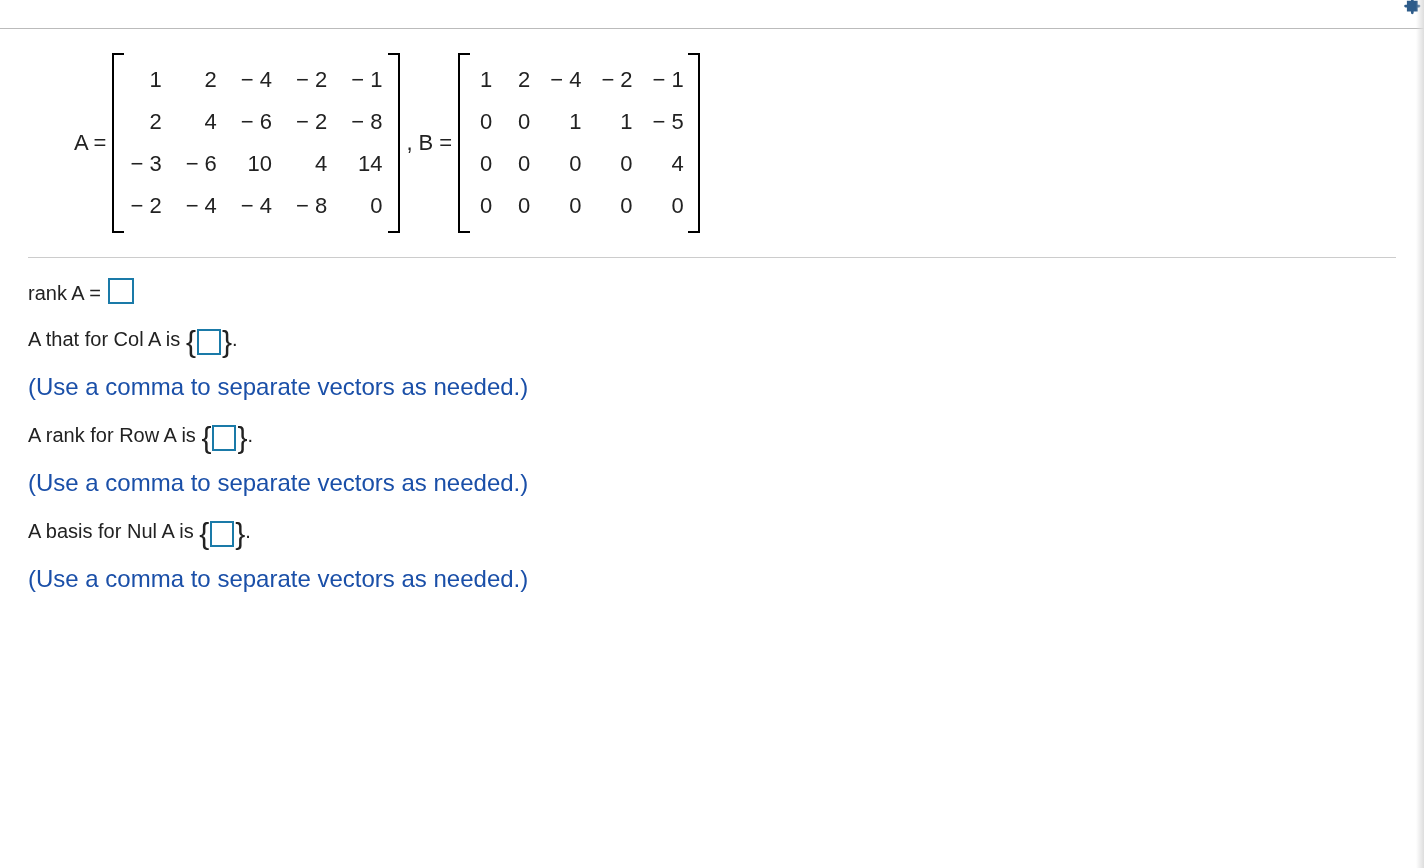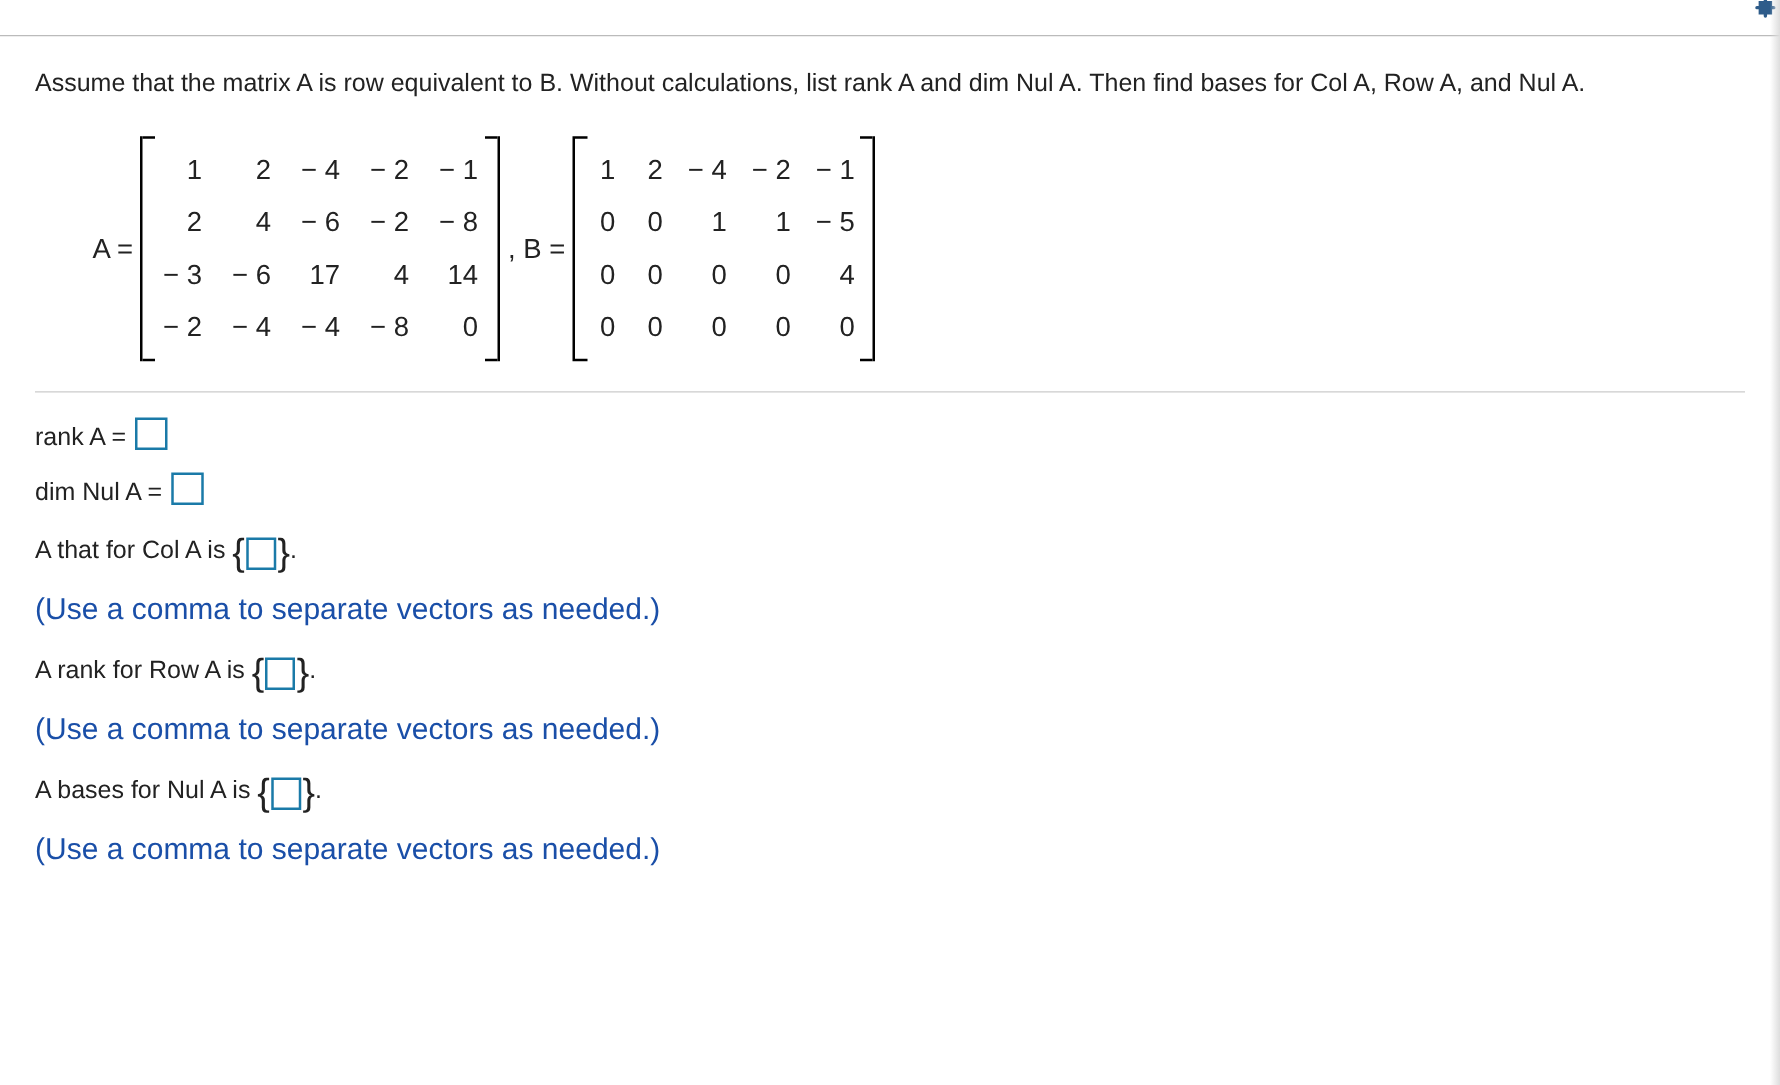--- a/index.html
+++ b/index.html
@@ -136,21 +136,20 @@
   <svg width="22" height="18" viewBox="0 0 24 20">
     <path fill="#2e5c8a" d="M4 4 h6 v-2 a2 2 0 0 1 4 0 v2 h6 v6 h2 a2 2 0 0 1 0 4 h-2 v6 h-6 v2 a2 2 0 0 1 -4 0 v-2 h-6 v-6 h-2 a2 2 0 0 1 0 -4 h2 z" transform="scale(0.75)"></path>
   </svg>
 </div>
 <div class="right-edge"></div>
 
 <div class="top-rule"></div>
 
 <div class="content">
 
-  <div class="question-text">Assume that the matrix A is row equivalent to B. Without calculations, list rank A and dim Nul A. Then find bases for Col A, Row A, and Nul A.</div>
 
   <div class="matrix-row">
     <span class="label">A =</span>
     <div class="matrix">
       <span class="corner-tr"></span>
         <span class="corner-br"></span>
       <table>
         <tbody>
             <tr>
               <td>1</td>
@@ -162,21 +161,21 @@
         <tr>
               <td>2</td>
               <td>4</td>
               <td class="neg">− 6</td>
               <td class="neg">− 2</td>
               <td class="neg">− 8</td>
             </tr>
         <tr>
               <td class="neg">− 3</td>
               <td class="neg">− 6</td>
-              <td>17</td>
+              <td>10</td>
               <td>4</td>
               <td>14</td>
             </tr>
         <tr>
               <td class="neg">− 2</td>
               <td class="neg">− 4</td>
               <td class="neg">− 4</td>
               <td class="neg">− 8</td>
               <td>0</td>
             </tr>
@@ -223,24 +222,20 @@
     </div>
   </div>
 
   <div class="answers-divider"></div>
 
   <div class="answer-line">
     <span>rank A =</span>
     <span class="input-box"></span>
   </div>
 
-  <div class="answer-line">
-    <span>dim Nul A =</span>
-    <span class="input-box"></span>
-  </div>
 
   <div class="answer-group">
     <div class="answer-line">
       <span>A that for Col A is </span>
       <span class="set-braces">
         <span class="brace">{</span>
         <span class="input-box"></span>
         <span class="brace">}</span>
       </span><span>.</span>
     </div>
@@ -254,21 +249,21 @@
         <span class="brace">{</span>
         <span class="input-box"></span>
         <span class="brace">}</span>
       </span><span>.</span>
     </div>
     <div class="hint">(Use a comma to separate vectors as needed.)</div>
   </div>
 
   <div class="answer-group">
     <div class="answer-line">
-      <span>A bases for Nul A is </span>
+      <span>A basis for Nul A is </span>
       <span class="set-braces">
         <span class="brace">{</span>
         <span class="input-box"></span>
         <span class="brace">}</span>
       </span><span>.</span>
     </div>
     <div class="hint">(Use a comma to separate vectors as needed.)</div>
   </div>
 
 </div>

